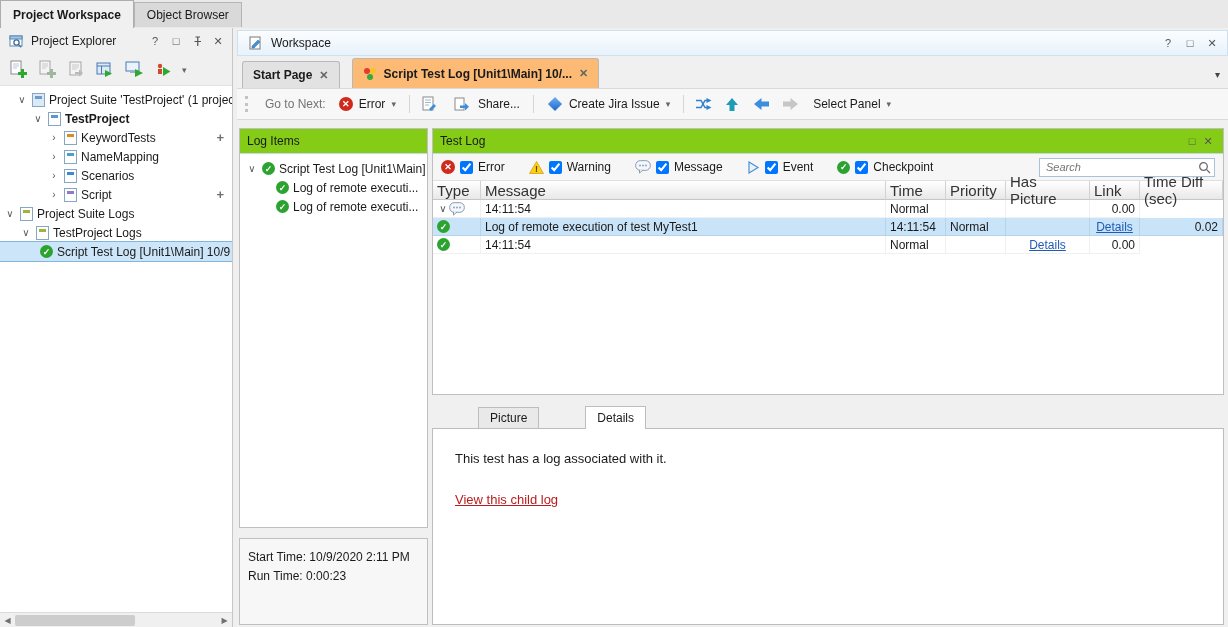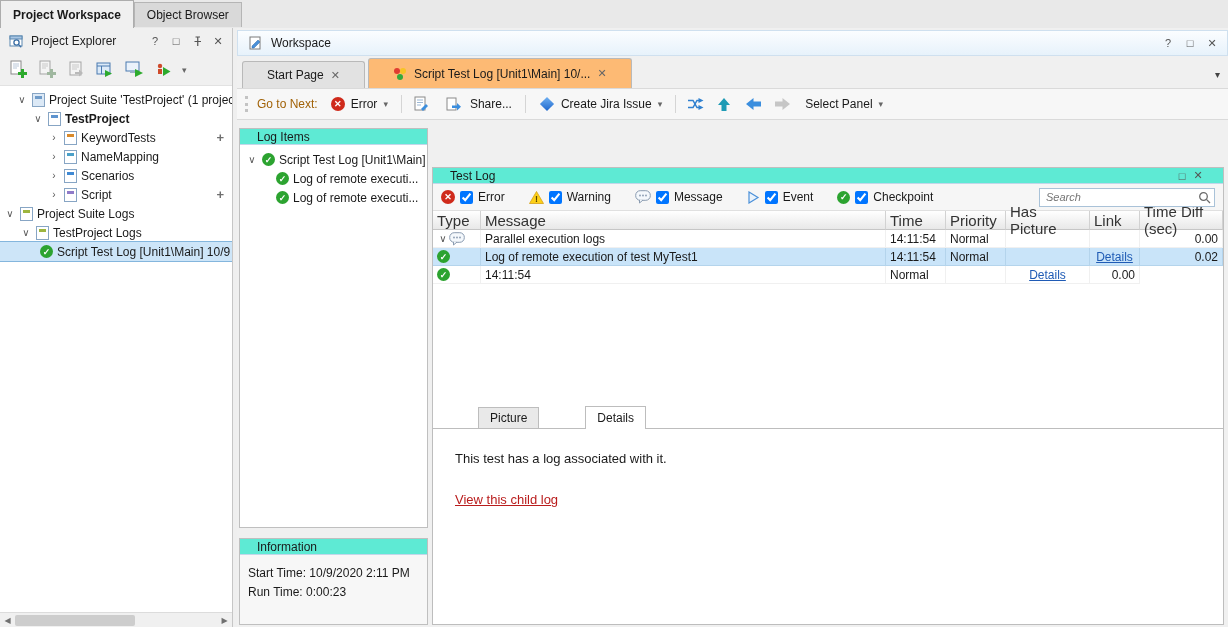--- a/index.html
+++ b/index.html
@@ -34,40 +34,40 @@
   .hscroll { height:15px; flex:none; background:#f0f0f0; border-top:1px solid #dcdcdc; display:flex; align-items:center; }
   .sb-btn { width:15px; height:15px; display:flex; align-items:center; justify-content:center; font-size:8px; color:#707070; }
   .sb-track { flex:1; height:15px; position:relative; }
   .sb-thumb { position:absolute; left:0; top:2px; width:120px; height:11px; background:#cdcdcd; border-radius:2px; }
 
   
   .main { position:absolute; left:237px; top:28px; right:0; bottom:0; background:#f0f0f0; }
   .ws-header { position:absolute; left:0; top:2px; right:0; height:26px; background:linear-gradient(#fbfdff,#e7f2fb); border:1px solid #cfe0ef; display:flex; align-items:center; gap:6px; padding:0 7px; }
   .ws-title { flex:1; font-size:12px; }
   .doc-tabs { position:absolute; left:0; top:28px; right:0; height:32px; display:flex; align-items:flex-end; padding-left:5px; }
-  .doc-tab { height:27px; display:flex; align-items:center; gap:7px; padding:0 24px; background:#e2e2e2; border:1px solid #b9b9b9; border-bottom:none; border-radius:3px 3px 0 0; margin-right:3px; font-size:12px; }
+  .doc-tab { height:27px; display:flex; align-items:center; gap:7px; padding:0 10px; background:#e2e2e2; border:1px solid #b9b9b9; border-bottom:none; border-radius:3px 3px 0 0; margin-right:12px; font-size:12px;font-weight:bold; }
   .doc-tab.active { background:#fdba74; height:30px; }
   .tab-x { color:#666; font-size:11px; }
   .tabs-caret { position:absolute; right:8px; bottom:8px; color:#444; font-size:10px; }
   .main-toolbar { position:absolute; left:0; top:60px; right:0; height:32px; background:#f7f7f7; border-top:1px solid #dadada; border-bottom:1px solid #dadada; display:flex; align-items:center; gap:9px; padding:0 8px; }
   .grip { width:3px; height:16px; border-left:3px dotted #c3c3c3; }
-  .tb-label { color:#a16207; }
+  .tb-label { color:#737373;margin-left:8px; }
   .tb-group { display:flex; align-items:center; gap:6px; padding:2px 4px; }
   .sep { width:1px; height:18px; background:#d5d5d5; }
   .err-circle { width:14px; height:14px; border-radius:50%; background:#cf2a1b; color:#fff; font-size:9px; font-weight:bold; display:inline-flex; align-items:center; justify-content:center; }
   .jira-diamond { width:10px; height:10px; background:linear-gradient(135deg,#6fb0f2,#1d66cc); transform:rotate(45deg); margin:0 3px; }
 
   
-  .panel-header { height:16px; flex:none; background:#5eead4; border-bottom:1px solid #c2d7ea; display:flex; align-items:center; padding:0 17px; font-size:12px; }
+  .panel-header { height:25px; flex:none; background:#84cc16; border-bottom:1px solid #c2d7ea; display:flex; align-items:center; padding:0 7px; font-size:12px; }
   .li-panel { position:absolute; left:2px; top:100px; width:189px; height:400px; border:1px solid #bfbfbf; background:#fff; display:flex; flex-direction:column; }
   .li-tree { flex:1; padding-top:5px; overflow:hidden; }
   .info-panel { position:absolute; left:2px; top:510px; width:189px; bottom:2px; border:1px solid #bfbfbf; background:#f7f7f7; display:flex; flex-direction:column; }
   .info-body { padding:9px 8px; line-height:19px; font-size:12px; }
 
-  .tl-panel { position:absolute; left:195px; top:100px; right:4px; height:267px; border:1px solid #bfbfbf; background:#fff; display:flex; flex-direction:column;margin-top:39px; }
+  .tl-panel { position:absolute; left:195px; top:100px; right:4px; height:267px; border:1px solid #bfbfbf; background:#fff; display:flex; flex-direction:column; }
   .filter-bar { height:27px; flex:none; display:flex; align-items:center; gap:6px; padding:0 8px; background:#f6f6f6; border-bottom:1px solid #e0e0e0; }
   .filter { display:flex; align-items:center; gap:5px; margin-right:18px; }
   .filter input { width:13px; height:13px; }
   .search-wrap { margin-left:auto; position:relative; }
   .search-input { width:176px; height:19px; border:1px solid #a9c2d8; padding:0 20px 0 6px; font-size:11px; font-style:italic; font-family:"Liberation Sans", sans-serif; }
   .search-ico { position:absolute; right:4px; top:3px; }
 
   .lt-row { display:grid; grid-template-columns:48px 405px 60px 60px 84px 50px 1fr; flex:none; }
   .lt-head .cell { background:linear-gradient(#ffffff,#e8e8e8); border-right:1px solid #d2d2d2; border-bottom:1px solid #c6c6c6; height:19px; display:flex; align-items:center; padding:0 4px; font-size:15px; color:#333; }
   .lt-data .cell { height:18px; display:flex; align-items:center; padding:0 4px; font-size:12px; border-right:1px solid #f0f0f0; border-bottom:1px solid #f0f0f0; white-space:nowrap; overflow:hidden; }
@@ -334,23 +334,20 @@
           <span class="tlabel">Log of remote executi...</span>
         </div>
         <div class="trow" style="padding-left:36px">
           <span class="check-circle">✓</span>
           <span class="tlabel">Log of remote executi...</span>
         </div>
       </div>
     </div>
 
     <div class="info-panel">
-      <div class="panel-header">
-        <span>Information</span>
-      </div>
       <div class="info-body">
         <div>Start Time: 10/9/2020 2:11 PM</div>
         <div>Run Time: 0:00:23</div>
       </div>
     </div>
 
     <div class="tl-panel">
       <div class="panel-header">
         <span style="flex:1">Test Log</span>
         <span class="hdr-btn">□</span>
@@ -419,21 +416,20 @@
         <div class="cell">
           <span class="exp">∨</span>
           <svg width="16" height="14" viewBox="0 0 16 14">
               <rect x="0.7" y="0.7" width="14.6" height="9.6" rx="4.5" fill="#f4f8fc" stroke="#8a9bb0"></rect>
               <path d="M4.5 10 L4.5 13 L8 10" fill="#f4f8fc" stroke="#8a9bb0"></path>
               <circle cx="5" cy="5.5" r="0.9" fill="#8a9bb0"></circle>
               <circle cx="8" cy="5.5" r="0.9" fill="#8a9bb0"></circle>
               <circle cx="11" cy="5.5" r="0.9" fill="#8a9bb0"></circle>
             </svg>
         </div>
-        <div class="cell">Parallel execution logs</div>
         <div class="cell">14:11:54</div>
         <div class="cell">Normal</div>
         <div class="cell"></div>
         <div class="cell ctr"></div>
         <div class="cell num">0.00</div>
       </div>
 
       <div class="lt-row lt-data selected">
         <div class="cell type-ind">
           <span class="check-circle">✓</span>

